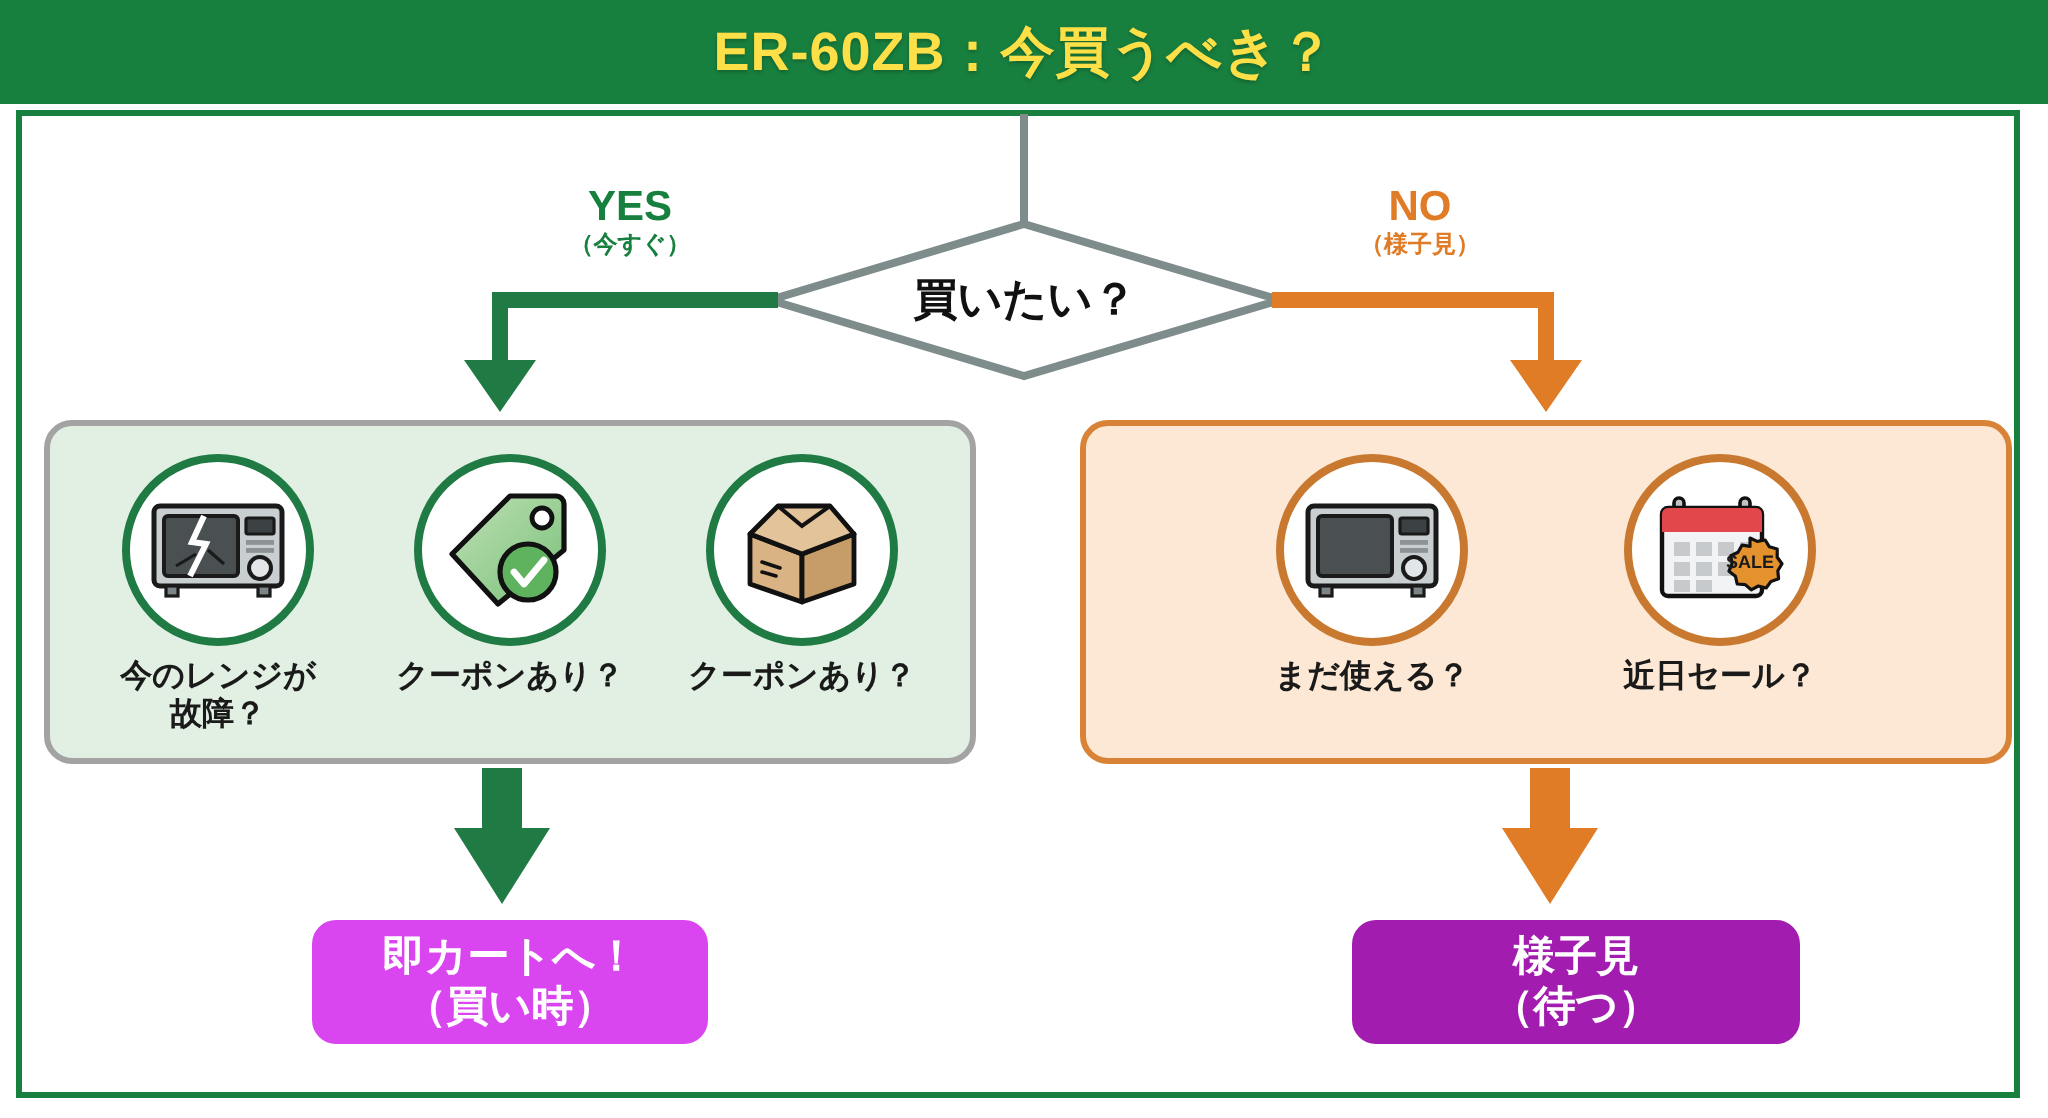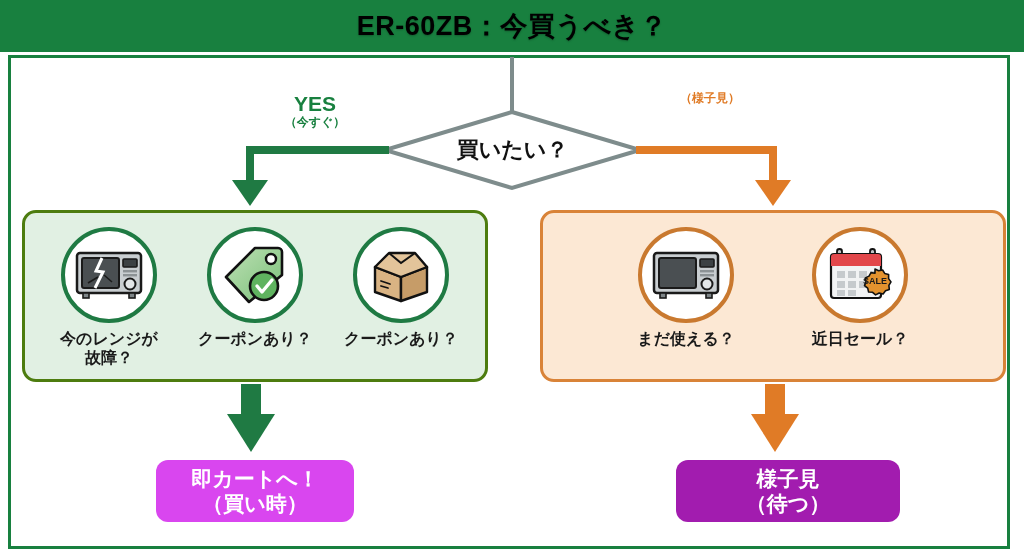--- a/index.html
+++ b/index.html
@@ -11,21 +11,21 @@
   }
   #root{position:relative;width:1024px;height:559px;}
 
   
   .header{
     position:absolute;left:0;top:0;width:1024px;height:52px;
     background:#18803F;
     display:flex;align-items:center;justify-content:center;
   }
   .header-title{
-    color:#000000;font-size:27px;font-weight:bold;letter-spacing:.5px;
+    color:#fde047;font-size:27px;font-weight:bold;letter-spacing:.5px;
     text-shadow:0 1px 2px rgba(0,0,0,.25);
     white-space:nowrap;
   }
 
   
   .frame{
     position:absolute;left:8px;top:55px;width:1002px;height:494px;
     border:3px solid #18803F;background:#ffffff;box-sizing:border-box;
   }
 
@@ -50,21 +50,21 @@
   .yes-label{left:245px;top:92px;width:140px;color:#18803F;}
   .no-label{left:640px;top:92px;width:140px;color:#E07B26;}
 
   
   .panel{
     position:absolute;border-radius:14px;box-sizing:border-box;
     display:flex;align-items:flex-start;justify-content:center;
   }
   .panel-green{
     left:22px;top:210px;width:466px;height:172px;
-    background:#E1F0E3;border:3px solid #4d7c0f;
+    background:#E1F0E3;border:3px solid #a3a3a3;
   }
   .panel-orange{
     left:540px;top:210px;width:466px;height:172px;
     background:#FCE8D4;border:3px solid #D98338;
   }
   .panel-items{display:flex;flex-direction:row;gap:16px;padding-top:14px;}
   .panel-orange .panel-items{gap:44px;}
   .item{width:130px;display:flex;flex-direction:column;align-items:center;}
   .bubble{
     width:96px;height:96px;border-radius:50%;
@@ -120,20 +120,21 @@
 
   <div class="diamond-wrap">
     <div class="diamond-label">買いたい？</div>
   </div>
 
   <div class="branch-label yes-label">
     <span class="big">YES</span>
     <span class="small">（今すぐ）</span>
   </div>
   <div class="branch-label no-label">
+    <span class="big">NO</span>
     <span class="small">（様子見）</span>
   </div>
 
   <div class="panel panel-green">
     <div class="panel-items">
 
       <div class="item">
         <div class="bubble bubble-green">
           <svg width="70" height="56" viewBox="0 0 70 56">
             <rect x="3" y="6" width="64" height="40" rx="3" fill="#C9CED1" stroke="#1a1a1a" stroke-width="2.5"></rect>

